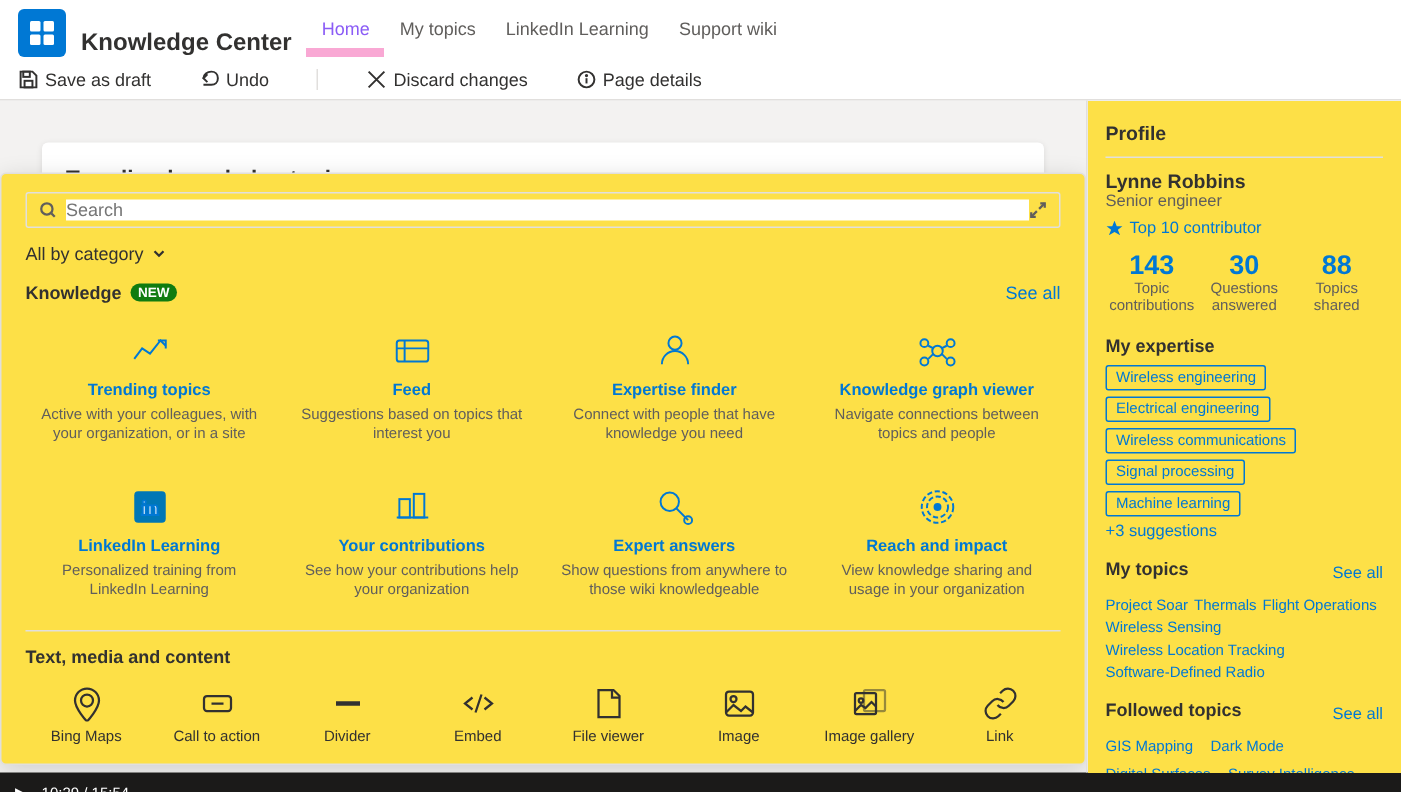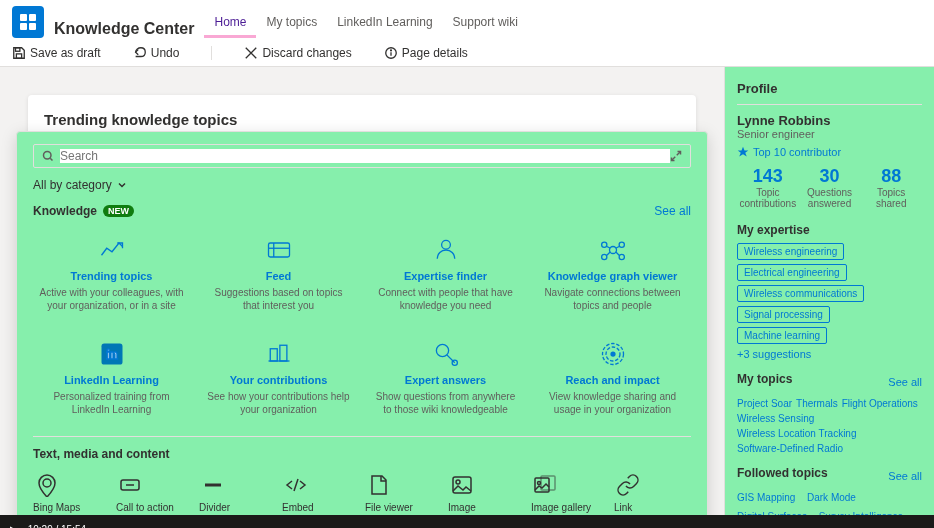--- a/index.html
+++ b/index.html
@@ -6,76 +6,76 @@
     body { font-family: 'Segoe UI', Arial, sans-serif; font-size: 13px; background: #f3f2f1; color: #323130; width: 934px; height: 528px; overflow: hidden; }
 
     
     .header { background: #fff; border-bottom: 1px solid #e1dfdd; padding: 6px 12px 0 12px; display: flex; flex-direction: column; }
     .header-top { display: flex; align-items: flex-end; gap: 10px; padding-bottom: 4px; }
     .app-icon { width: 32px; height: 32px; background: #0078d4; border-radius: 4px; display: flex; align-items: center; justify-content: center; }
     .app-icon svg { width: 20px; height: 20px; fill: white; }
     .app-title { font-size: 16px; font-weight: 600; color: #323130; }
     .nav-tabs { display: flex; gap: 0; }
     .nav-tab { padding: 4px 10px 6px 10px; font-size: 12px; color: #605e5c; cursor: pointer; border-bottom: 2px solid transparent; text-decoration: none; }
-    .nav-tab.active { color: #4c1d95; border-bottom: 3px solid #f9a8d4; }
+    .nav-tab.active { color: #8b5cf6; border-bottom: 6px solid #f9a8d4; }
     .toolbar { display: flex; align-items: flex-end; gap: 32px; padding: 4px 0 6px 0; }
     .toolbar-btn { display: flex; align-items: center; gap: 4px; font-size: 12px; color: #323130; cursor: pointer; background: none; border: none; }
     .toolbar-btn svg { width: 14px; height: 14px; }
     .toolbar-sep { width: 1px; height: 14px; background: #e1dfdd; }
 
     
     .main { display: flex; height: calc(528px - 80px); }
 
     
     .content-area { flex: 1; padding: 28px; overflow: hidden; position: relative; }
 
     
     .trending-card { background: #fff; border-radius: 4px; padding: 16px; box-shadow: 0 1px 4px rgba(0,0,0,0.1); max-width: 680px; }
     .trending-title { font-size: 15px; font-weight: 600; margin-bottom: 8px; }
     .tab-row { display: flex; gap: 0; border-bottom: 1px solid #e1dfdd; margin-bottom: 10px; }
     .tab-item { padding: 4px 12px 6px 12px; font-size: 12px; color: #605e5c; cursor: pointer; border-bottom: 2px solid transparent; }
     .tab-item.active { color: #0078d4; border-bottom: 2px solid #0078d4; }
 
     
-    .dropdown-overlay { position: absolute; top: 48px; left: 0; right: 0; background: #86efac; border: 1px solid #e1dfdd; border-radius: 4px; box-shadow: 0 4px 16px rgba(0,0,0,0.15); z-index: 100; padding: 12px 16px; margin: 16px; }
+    .dropdown-overlay { position: absolute; top: 48px; left: 0; right: 0; background: #fde047; border: 1px solid #e1dfdd; border-radius: 4px; box-shadow: 0 4px 16px rgba(0,0,0,0.15); z-index: 100; padding: 12px 16px; margin: 0; }
     .search-bar { display: flex; align-items: center; border: 1px solid #e1dfdd; border-radius: 2px; padding: 4px 8px; margin-bottom: 10px; }
     .search-bar input { border: none; outline: none; font-size: 12px; flex: 1; color: #605e5c; }
     .category-row { display: flex; align-items: center; gap: 4px; font-size: 12px; font-weight: 400; margin-bottom: 12px; cursor: pointer; }
     .category-row svg { width: 12px; height: 12px; }
 
     .section-header { display: flex; align-items: center; justify-content: space-between; margin-bottom: 10px; }
     .section-label { display: flex; align-items: center; gap: 6px; font-weight: 600; font-size: 12px; }
     .badge-new { background: #107c10; color: white; font-size: 9px; padding: 1px 5px; border-radius: 10px; font-weight: 600; }
     .see-all { font-size: 12px; color: #0078d4; cursor: pointer; }
 
     .grid-4 { display: grid; grid-template-columns: repeat(4, 1fr); gap: 10px; margin-bottom: 14px; }
     .grid-item { display: flex; flex-direction: column; align-items: center; text-align: center; gap: 4px; padding: 6px; }
     .grid-item-icon { width: 32px; height: 32px; display: flex; align-items: center; justify-content: center; }
     .grid-item-icon svg { width: 28px; height: 28px; stroke: #0078d4; fill: none; stroke-width: 1.5; }
     .grid-item-title { font-size: 11px; font-weight: 600; color: #0078d4; }
     .grid-item-desc { font-size: 10px; color: #605e5c; line-height: 1.3; }
 
     .section-header2 { font-size: 12px; font-weight: 600; margin-bottom: 10px; border-top: 1px solid #e1dfdd; padding-top: 10px; }
     .grid-content { display: grid; grid-template-columns: repeat(8, 1fr); gap: 6px; }
-    .content-item { display: flex; flex-direction: column; align-items: flex-start; text-align: center; gap: 3px; }
+    .content-item { display: flex; flex-direction: column; align-items: center; text-align: center; gap: 3px; }
     .content-icon { width: 28px; height: 28px; display: flex; align-items: center; justify-content: center; }
     .content-icon svg { width: 24px; height: 24px; stroke: #323130; fill: none; stroke-width: 1.5; }
     .content-label { font-size: 10px; color: #323130; }
 
     
     .scroll-dot { display: flex; justify-content: center; padding: 6px; }
     .dot { width: 8px; height: 8px; background: #0078d4; border-radius: 50%; }
 
     
     .bottom-section { padding: 10px 16px; }
     .question-title { font-size: 14px; font-weight: 600; color: #323130; }
     .question-text { font-size: 12px; color: #605e5c; margin-top: 2px; }
 
     
-    .sidebar { width: 210px; background: #86efac; border-left: 1px solid #e1dfdd; padding: 14px 12px; overflow-y: auto; }
+    .sidebar { width: 210px; background: #fde047; border-left: 1px solid #e1dfdd; padding: 14px 12px; overflow-y: auto; }
     .profile-section { margin-bottom: 14px; }
     .profile-title { font-size: 13px; font-weight: 700; margin-bottom: 4px; }
     .profile-name { font-size: 13px; font-weight: 600; }
     .profile-role { font-size: 11px; color: #605e5c; margin-bottom: 6px; }
     .contributor-badge { display: flex; align-items: center; gap: 4px; font-size: 11px; color: #0078d4; margin-bottom: 8px; }
     .stats-row { display: flex; gap: 0; margin-bottom: 10px; }
     .stat-box { flex: 1; text-align: center; }
     .stat-num { font-size: 18px; font-weight: 700; color: #0078d4; }
     .stat-label { font-size: 10px; color: #605e5c; }
 

